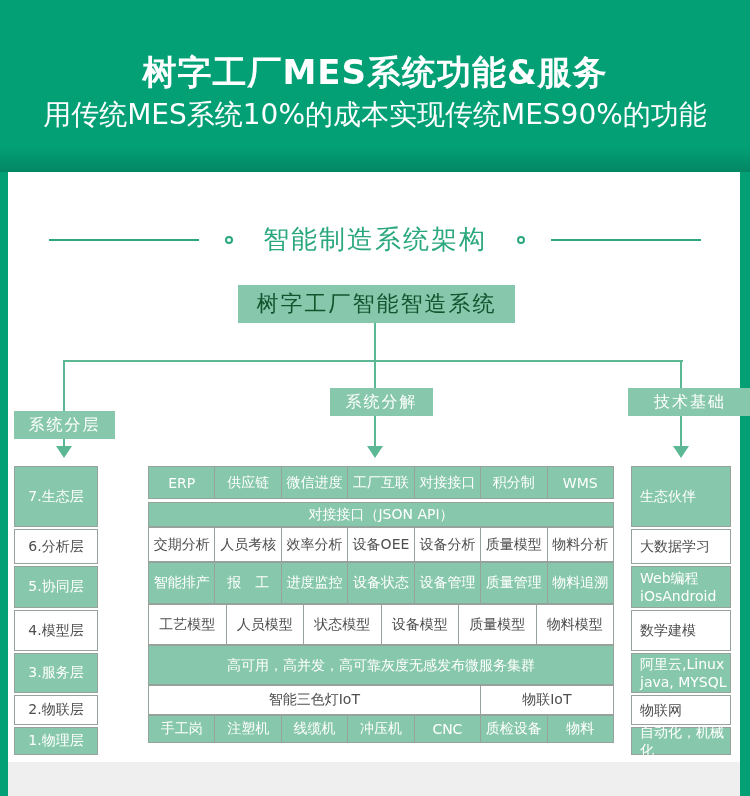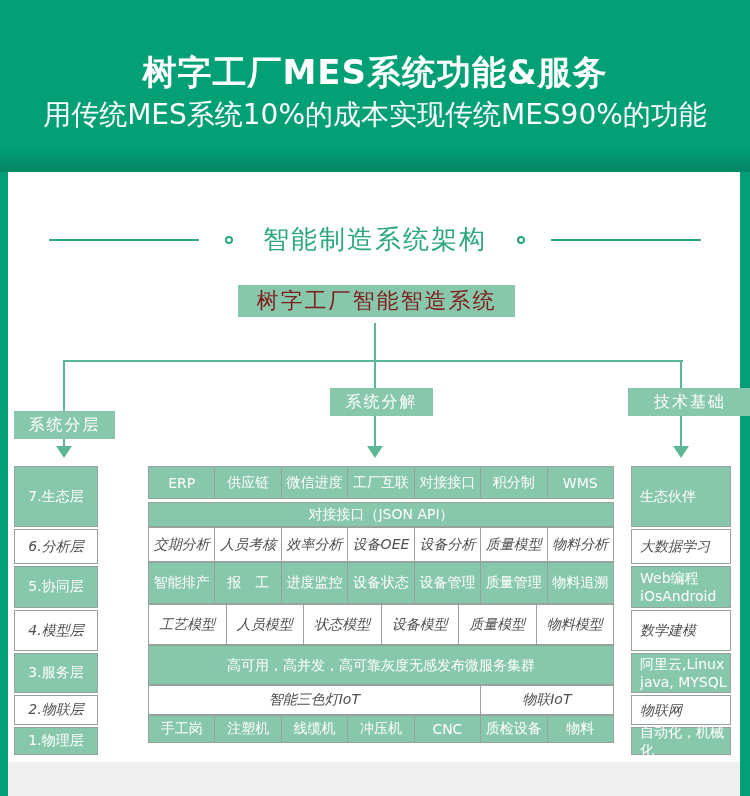--- a/index.html
+++ b/index.html
@@ -73,23 +73,23 @@
     color: #2aa87c;
     font-size: 26px;
     letter-spacing: 2px;
     padding: 0 4px;
   }
 
   
   .root-box {
     position: absolute;
     left: 238px; top: 285px;
-    width: 277px; height: 32px;
+    width: 277px; height: 38px;
     background: #87c8ac;
-    color: #7f1d1d;
+    color: #14532d;
     font-size: 22px;
     letter-spacing: 2px;
     display: flex;
     align-items: center;
     justify-content: center;
   }
 
   
   .conn { position: absolute; background: #5cb795; }
   .conn.v-root   { left: 374px; top: 323px; width: 2px; height: 125px; }
@@ -126,21 +126,21 @@
   
   .cell {
     display: flex;
     align-items: center;
     justify-content: center;
     border: 1px solid #98a29c;
     font-size: 14px;
     text-align: center;
   }
   .cell.g { background: #87c8ac; color: #ffffff; }
-  .cell.w { background: #ffffff; color: #4e4e4e; font-style: italic; }
+  .cell.w { background: #ffffff; color: #4e4e4e; }
 
   
   .col {
     position: absolute;
     top: 466px;
     display: flex;
     flex-direction: column;
     gap: 2px;
   }
   .col.left-col  { left: 14px;  width: 84px; }

